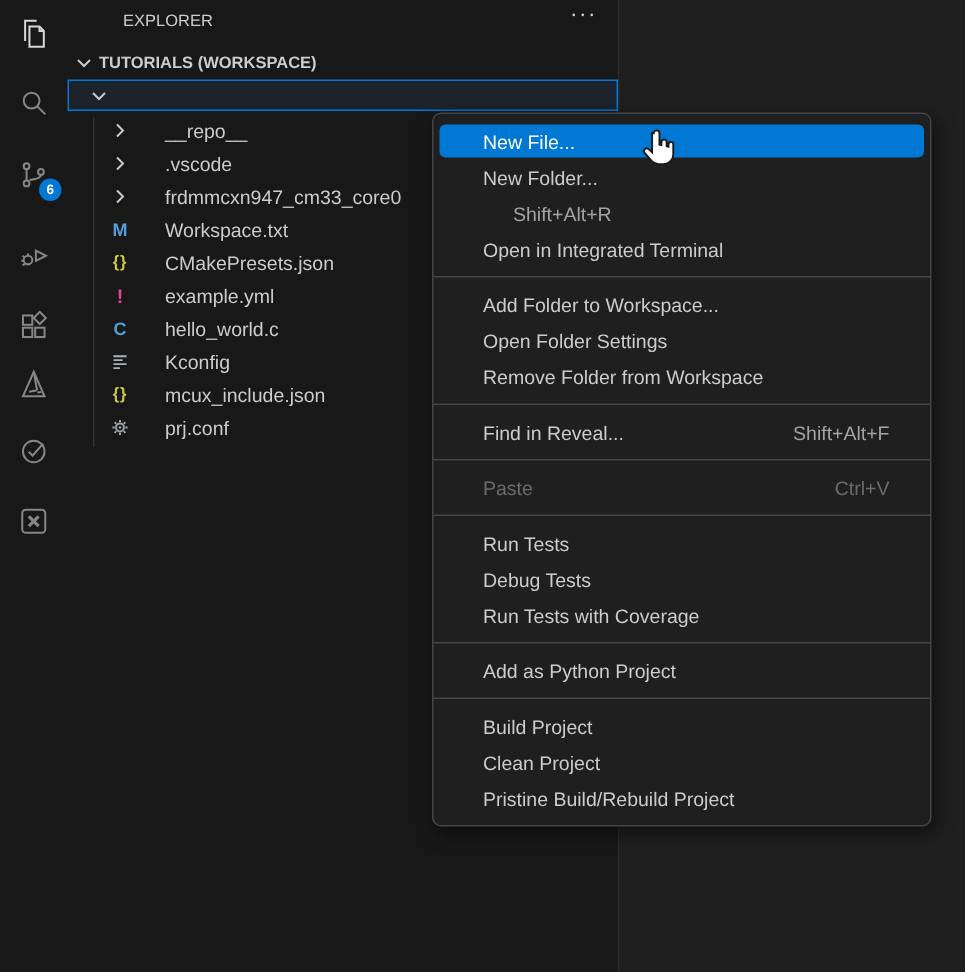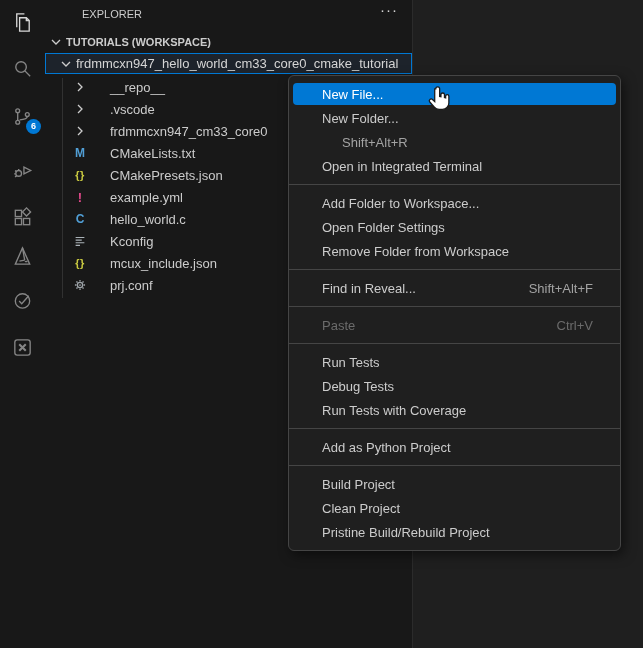--- a/index.html
+++ b/index.html
@@ -159,21 +159,20 @@
       </span>
     <span>TUTORIALS (WORKSPACE)</span>
   </div>
 
   <div class="sel-row">
     <span class="chev">
         <svg width="16" height="16" viewBox="0 0 16 16" fill="none" stroke="#cccccc" stroke-width="1.3">
           <path d="M4 6l4 4 4-4"></path>
         </svg>
       </span>
-    <span>frdmmcxn947_hello_world_cm33_core0_cmake_tutorial</span>
   </div>
 
   <div class="tree">
     <div class="indent-guide"></div>
 
     <div class="tree-row">
       <span class="fi">
           <svg width="16" height="16" viewBox="0 0 16 16" fill="none" stroke="#cccccc" stroke-width="1.3">
             <path d="M6 4l4 4-4 4"></path>
           </svg>
@@ -191,21 +190,21 @@
     <div class="tree-row">
       <span class="fi">
           <svg width="16" height="16" viewBox="0 0 16 16" fill="none" stroke="#cccccc" stroke-width="1.3">
             <path d="M6 4l4 4-4 4"></path>
           </svg>
         </span>
       <span>frdmmcxn947_cm33_core0</span>
     </div>
     <div class="tree-row">
       <span class="fi ic-m">M</span>
-      <span>CMakeLists.txt</span>
+      <span>Workspace.txt</span>
     </div>
     <div class="tree-row">
       <span class="fi ic-json">{}</span>
       <span>CMakePresets.json</span>
     </div>
     <div class="tree-row">
       <span class="fi ic-yml">!</span>
       <span>example.yml</span>
     </div>
     <div class="tree-row">

